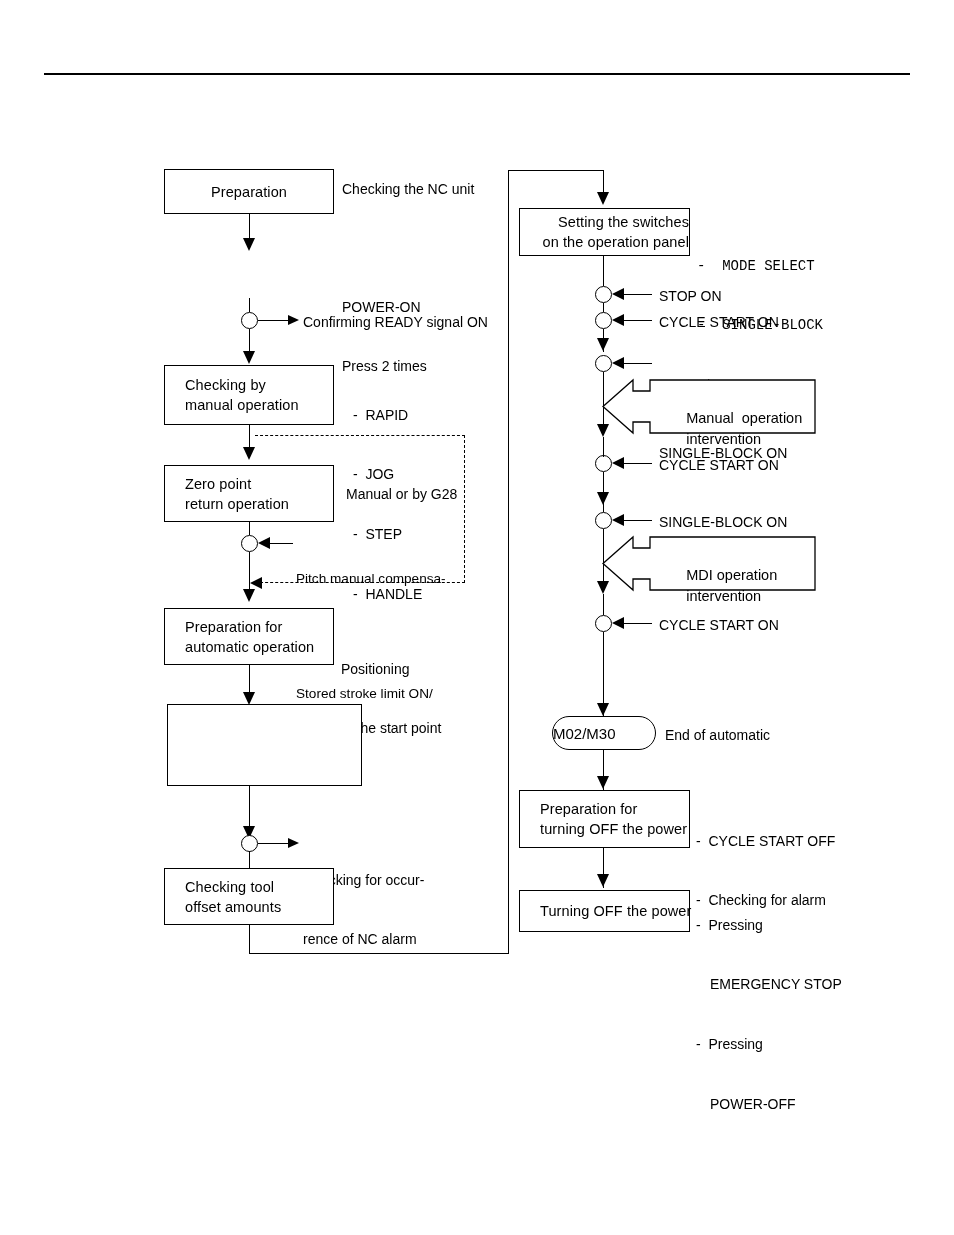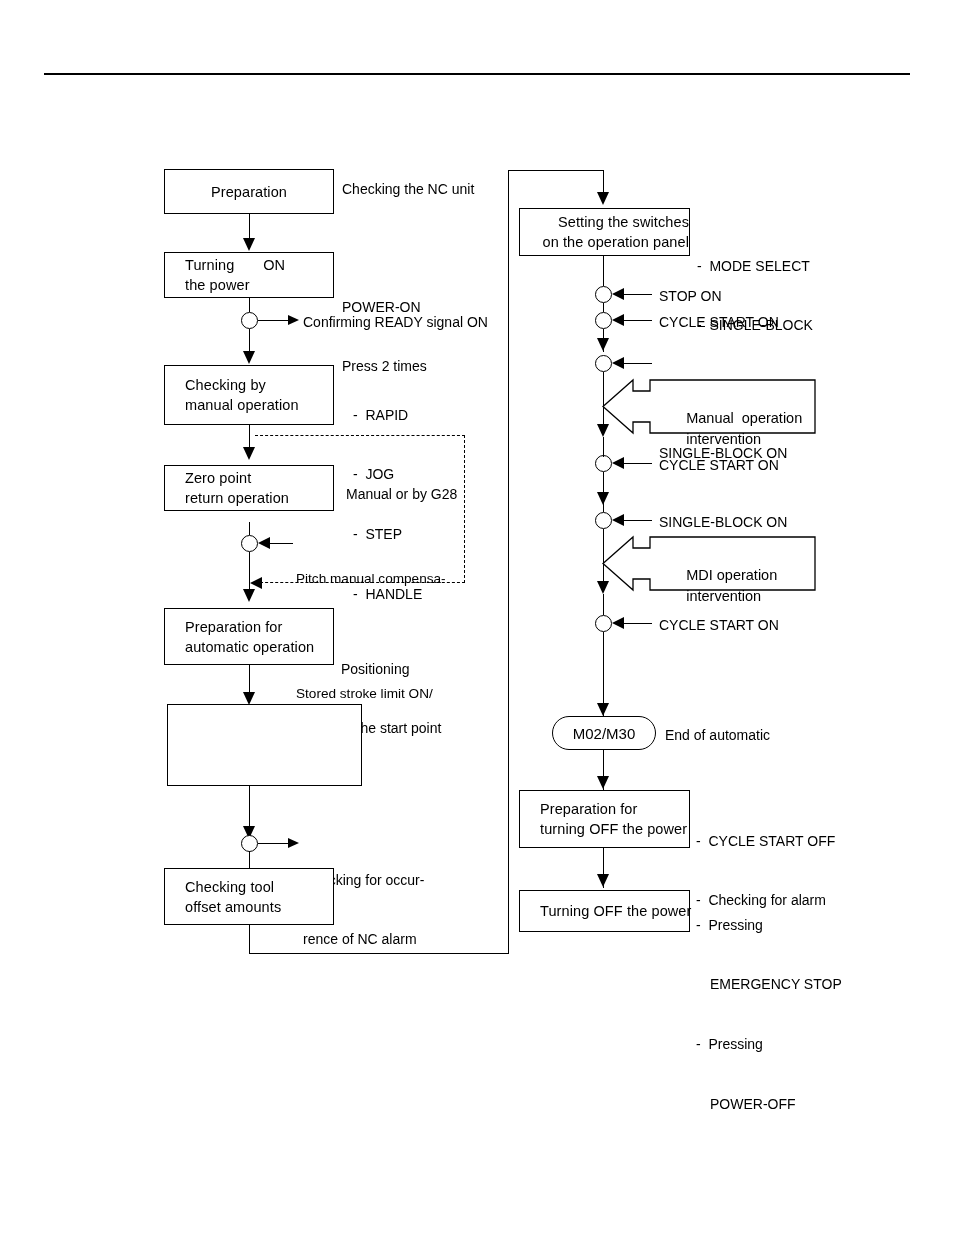--- a/index.html
+++ b/index.html
@@ -40,21 +40,21 @@
   }
   .fbox.center { align-items: center; padding-left: 0; }
   .fbox .ln { display: block; white-space: pre; }
 
   
   .rbox {
     position: absolute;
     border: 1.6px solid #000;
     border-radius: 17px;
     background: #fff;
-    display: flex; align-items: center; justify-content: center;
+    display: flex; align-items: center; 
     font-size: 15px;
   }
 
   
   .note {
     position: absolute;
     font-size: 14px;
     line-height: 1.42;
     white-space: pre;
   }
@@ -135,24 +135,20 @@
   <div class="header-rule"></div>
 
   <div class="fbox center" style="left:164px; top:169px; width:170px; height:45px;">
     <span class="ln">Preparation</span>
   </div>
   <div class="note" style="left:342px; top:180px;">Checking the NC unit</div>
 
   <div class="vline" style="left:249px; top:214px; height:28px;"></div>
   <div class="arrow-d" style="left:243px; top:238px;"></div>
 
-  <div class="fbox" style="left:164px; top:252px; width:170px; height:46px;">
-    <span class="ln">Turning       ON</span>
-    <span class="ln">the power</span>
-  </div>
   <div class="note" style="left:342px; top:258px;">
     <span class="li">POWER-ON</span>
     <span class="li">Press 2 times</span>
   </div>
 
   <div class="vline" style="left:249px; top:298px; height:14px;"></div>
   <div class="node" style="left:241px; top:312px;"></div>
   <div class="hline thin" style="left:258px; top:320px; width:32px;"></div>
   <div class="arrow-r" style="left:288px; top:315px;"></div>
   <div class="note" style="left:303px; top:313px;">Confirming READY signal ON</div>
@@ -169,21 +165,21 @@
     <span class="li">-  JOG</span>
     <span class="li">-  STEP</span>
     <span class="li">-  HANDLE</span>
   </div>
 
   <div class="dashbox" style="left:255px; top:435px; width:210px; height:148px;"></div>
 
   <div class="vline" style="left:249px; top:425px; height:25px;"></div>
   <div class="arrow-d" style="left:243px; top:447px;"></div>
 
-  <div class="fbox" style="left:164px; top:465px; width:170px; height:46px;">
+  <div class="fbox" style="left:164px; top:465px; width:170px; height:57px;">
     <span class="ln">Zero point</span>
     <span class="ln">return operation</span>
   </div>
   <div class="note" style="left:346px; top:485px;">Manual or by G28</div>
 
   <div class="vline" style="left:249px; top:522px; height:13px;"></div>
   <div class="node" style="left:241px; top:535px;"></div>
   <div class="arrow-l" style="left:258px; top:537px;"></div>
   <div class="hline thin" style="left:268px; top:543px; width:25px;"></div>
   <div class="note sm" style="left:296px; top:530px;">
@@ -235,21 +231,21 @@
 
   <div class="vline thin" style="left:508px; top:170px; height:784px;"></div>
   <div class="hline thin" style="left:508px; top:170px; width:96px;"></div>
   <div class="vline thin" style="left:603px; top:170px; height:24px;"></div>
   <div class="arrow-d" style="left:597px; top:192px;"></div>
 
   <div class="fbox" style="left:519px; top:208px; width:171px; height:48px;text-align:right;">
     <span class="ln">Setting the switches</span>
     <span class="ln">on the operation panel</span>
   </div>
-  <div class="note" style="left:697px; top:217px;">
+  <div class="note" style="left:697px; top:217px;font-family:Liberation Mono, monospace;">
     <span class="li">-  MODE SELECT</span>
     <span class="li">-  SINGLE-BLOCK</span>
     <span class="li">etc.</span>
   </div>
 
   <div class="vline thin" style="left:603px; top:256px; height:30px;"></div>
   <div class="node" style="left:595px; top:286px;"></div>
   <div class="arrow-l" style="left:612px; top:288px;"></div>
   <div class="hline thin" style="left:622px; top:294px; width:30px;"></div>
   <div class="note" style="left:659px; top:287px;">STOP ON</div>

